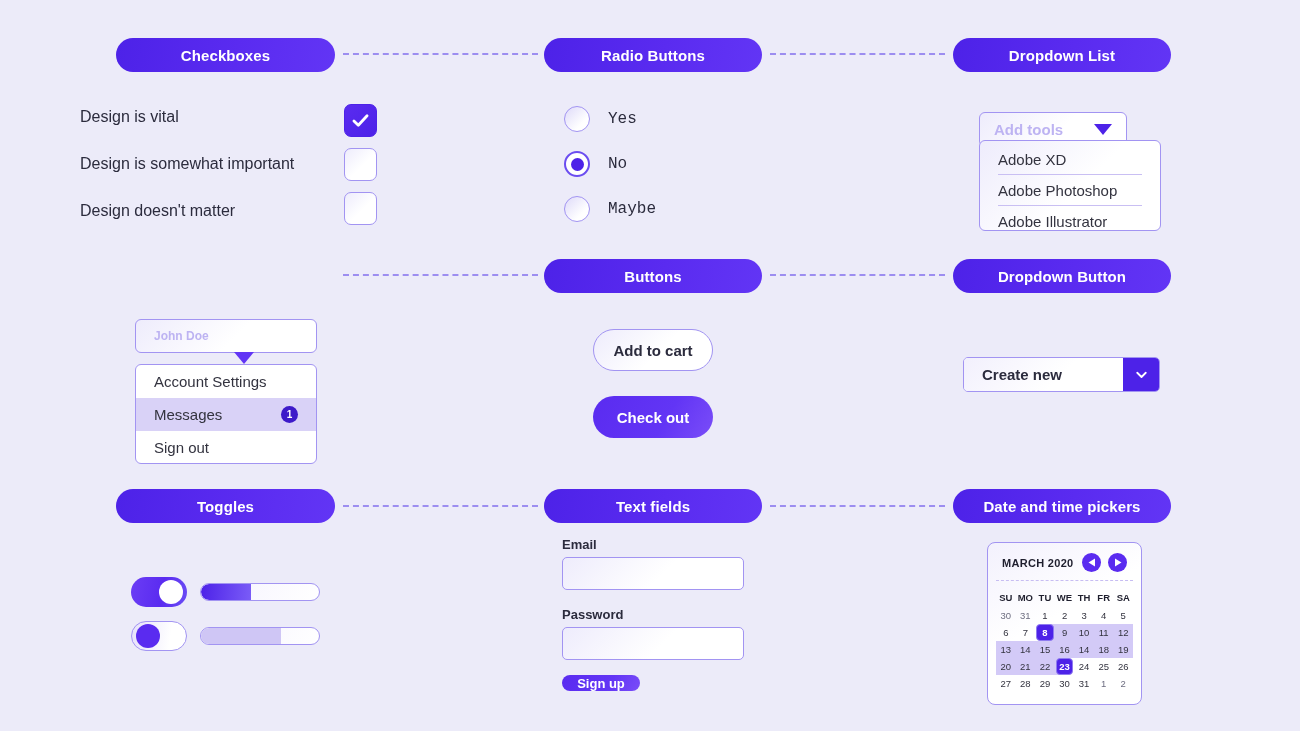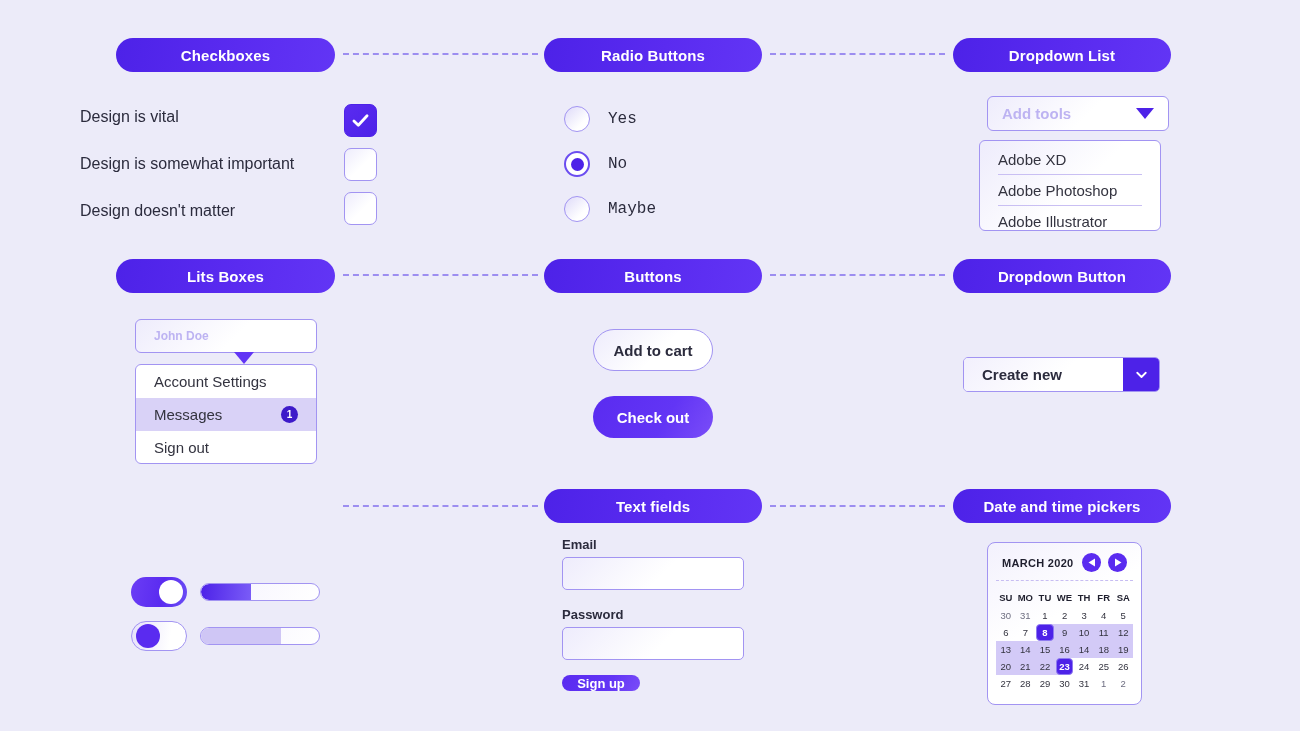--- a/index.html
+++ b/index.html
@@ -244,35 +244,32 @@
     <span class="radio sel">
         <span class="dot"></span>
       </span>
     <span class="radio-label">No</span>
   </div>
   <div class="radio-row" style="left:564px; top:196px;">
     <span class="radio"></span>
     <span class="radio-label">Maybe</span>
   </div>
 
-  <div class="dd-field surface" style="left:979px; top:96px; width:182px; height:35px;margin-left:8px;">
+  <div class="dd-field surface" style="left:979px; top:112px; width:148px; height:35px;">
     <span class="dd-ph">Add tools</span>
     <span class="tri-down"></span>
   </div>
   <div class="dd-menu surface" style="left:979px; top:140px; width:182px; height:91px;">
     <div class="dd-item" style="margin-top:3px;">Adobe XD</div>
     <div class="dd-sep"></div>
     <div class="dd-item">Adobe Photoshop</div>
     <div class="dd-sep"></div>
     <div class="dd-item">Adobe Illustrator</div>
   </div>
 
-  <div class="pill" style="left:116px; top:259px; width:219px;">
-      <span>Lits Boxes</span>
-    </div>
   <div class="dash" style="left:343px; width:195px; top:274px;"></div>
   <div class="pill" style="left:544px; top:259px; width:218px;">
       <span>Buttons</span>
     </div>
   <div class="dash" style="left:770px; width:175px; top:274px;"></div>
   <div class="pill" style="left:953px; top:259px; width:218px;">
       <span>Dropdown Button</span>
     </div>
 
   <div class="lb-field surface" style="left:135px; top:319px; width:182px; height:34px;">
@@ -303,20 +300,23 @@
     <div class="ddbtn-main">
         <span>Create new</span>
       </div>
     <div class="ddbtn-arrow">
       <svg width="17" height="17" viewBox="0 0 24 24" fill="none">
         <path d="M6 9.5 L12 15.5 L18 9.5" stroke="#ffffff" stroke-width="2.6" stroke-linecap="round" stroke-linejoin="round"></path>
       </svg>
     </div>
   </div>
 
+  <div class="pill" style="left:116px; top:489px; width:219px;">
+      <span>Toggles</span>
+    </div>
   <div class="dash" style="left:343px; width:195px; top:505px;"></div>
   <div class="pill" style="left:544px; top:489px; width:218px;">
       <span>Text fields</span>
     </div>
   <div class="dash" style="left:770px; width:175px; top:505px;"></div>
   <div class="pill" style="left:953px; top:489px; width:218px;">
       <span>Date and time pickers</span>
     </div>
 
   <div class="toggle on" style="left:131px; top:577px; width:56px; height:30px;">

